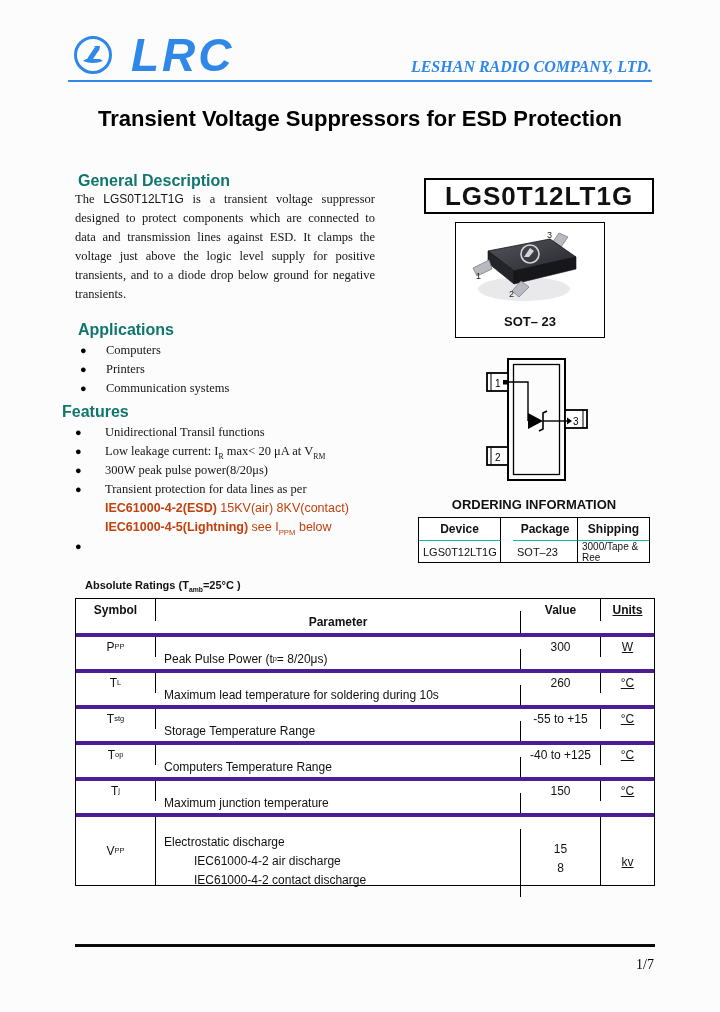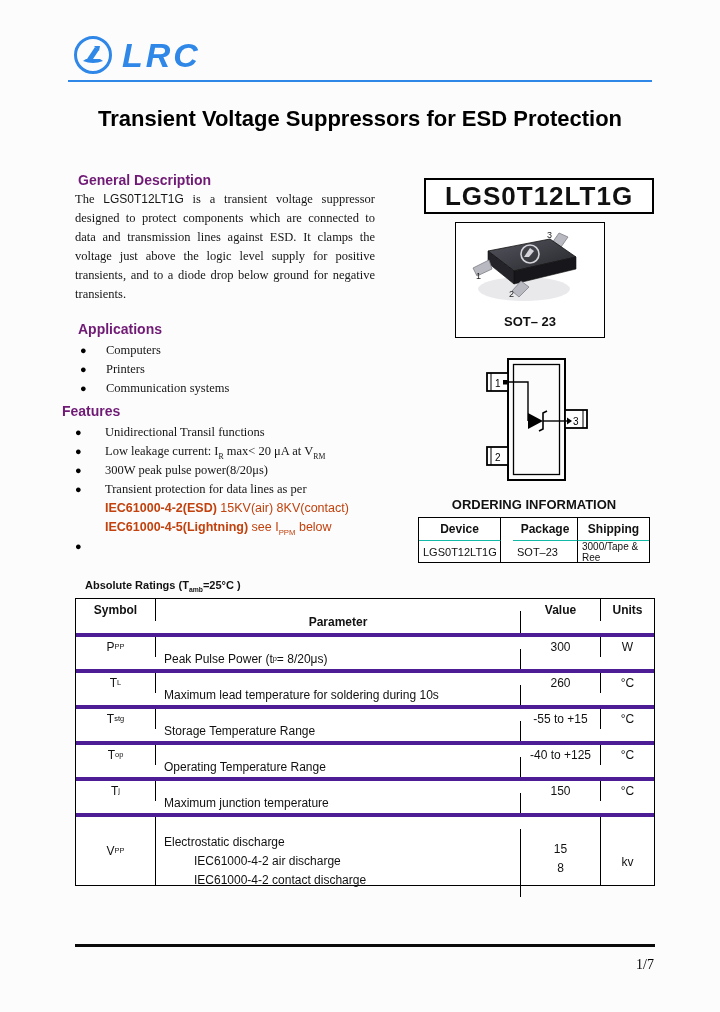--- a/index.html
+++ b/index.html
@@ -6,28 +6,28 @@
   .page{
     position:relative;width:720px;height:1012px;margin:0 auto;
     background:#fcfcfd;overflow:hidden;
     font-family:"Liberation Sans",sans-serif;color:#111;
   }
   
   .logo-wrap{position:absolute;left:74px;top:36px;display:flex;align-items:center;}
   .logo-circle{width:38px;height:38px;border:3px solid #2f87e8;border-radius:50%;
     box-sizing:border-box;display:flex;align-items:center;justify-content:center;}
   .logo-text{font-family:"Liberation Sans",sans-serif;font-style:italic;font-weight:900;
-    font-size:34px;color:#2f87e8;letter-spacing:3px;margin-left:10px;line-height:34px;}
+    font-size:46px;color:#2f87e8;letter-spacing:3px;margin-left:19px;line-height:34px;}
   .company{position:absolute;right:68px;top:58px;font-family:"Liberation Serif",serif;
     font-style:italic;font-weight:bold;font-size:16px;color:#2f87e8;}
   .header-rule{position:absolute;left:68px;top:80px;width:584px;height:2px;background:#2f87e8;}
   .page-title{position:absolute;left:0;top:106px;width:720px;text-align:center;
     font-size:22px;font-weight:bold;color:#000;}
   
-  .sec-head{position:absolute;font-size:14px;font-weight:bold;color:#701a75;}
+  .sec-head{position:absolute;font-size:16px;font-weight:bold;color:#0f766e;}
   .gd-body{position:absolute;left:75px;top:190px;width:300px;
     font-family:"Liberation Serif",serif;font-size:12.5px;line-height:19px;
     text-align:justify;color:#151515;}
   .gd-body .pn{font-family:"Liberation Sans",sans-serif;font-size:12px;}
   .app-list{position:absolute;left:80px;top:341px;width:280px;}
   .b-line{position:relative;padding-left:26px;line-height:19px;
     font-family:"Liberation Serif",serif;font-size:12.5px;color:#151515;}
   .b-line .dot{position:absolute;left:0;top:0;font-size:11px;color:#000;}
   .feat-list{position:absolute;left:75px;top:423px;width:290px;}
   .feat-list .b-line{padding-left:30px;}
@@ -57,21 +57,21 @@
   .ord-c1{width:82px;} .ord-c2{width:65px;margin-left:12px;} .ord-c3{flex:1;}
   .ord-tr.data .ord-c3{justify-content:center;font-size:10px;}
   
   .abs-head{position:absolute;left:85px;top:579px;font-size:11px;font-weight:bold;}
   .abs-table{position:absolute;left:75px;top:598px;width:580px;
     border:1.5px solid #000;box-sizing:border-box;background:#fff;}
   .tr{display:flex;border-bottom:4px solid #4c1d95;}
   .tr:last-child{border-bottom:none;}
   .td{box-sizing:border-box;border-right:1px solid #000;font-size:12px;
     display:flex;align-items:center;justify-content:center;height:20px;}
-  .td:last-child{border-right:none;}
+  .td:last-child{border-right:none;text-decoration:underline;}
   .tr.hdr .td{height:22px;font-weight:bold;}
   .c-sym{width:80px;} .c-par{width:365px;justify-content:flex-start;padding-left:8px;margin-top:12px;}
   .c-val{width:80px;} .c-uni{flex:1;}
   .tr.esd{height:68px;}
   .tr.esd .td{height:68px;align-items:flex-start;}
   .tr.esd .c-sym{align-items:center;}
   .esd-lines{padding-top:4px;}
   .esd-lines div{line-height:19px;}
   .esd-lines div.ind{padding-left:30px;}
   .esd-vals{padding-top:23px;display:flex;flex-direction:column;align-items:center;width:100%;}
@@ -91,20 +91,21 @@
   <div class="logo-wrap">
     <div class="logo-circle">
       <svg width="26" height="22" viewBox="0 0 26 22">
         <path d="M3 17 Q13 21 23 17 L20 15 L6 15 Z" fill="#2f87e8"></path>
         <path d="M7 15 L15 3 L19 6 L13 15 Z" fill="#2f87e8"></path>
         <path d="M14 2 L20 2 L19 7 Z" fill="#2f87e8"></path>
       </svg>
     </div>
     <span class="logo-text">LRC</span>
   </div>
+  <div class="company">LESHAN RADIO COMPANY, LTD.</div>
   <div class="header-rule"></div>
 
   <div class="page-title">Transient Voltage Suppressors for ESD Protection</div>
 
   <div class="sec-head" style="left:78px;top:172px;">General Description</div>
   <div class="gd-body">The <span class="pn">LGS0T12LT1G</span> is a transient voltage suppressor designed to protect components which are connected to data and transmission lines against ESD. It clamps the voltage just above the logic level supply for positive transients, and to a diode drop below ground for negative transients.</div>
 
   <div class="sec-head" style="left:78px;top:321px;">Applications</div>
   <div class="app-list">
     <div class="b-line"><span class="dot">●</span><span>Computers</span></div>
@@ -212,21 +213,21 @@
       <div class="td c-uni">°C</div>
     </div>
     <div class="tr">
       <div class="td c-sym">T<sub>stg</sub></div>
       <div class="td c-par">Storage Temperature Range</div>
       <div class="td c-val">-55 to +15</div>
       <div class="td c-uni">°C</div>
     </div>
     <div class="tr">
       <div class="td c-sym">T<sub>op</sub></div>
-      <div class="td c-par">Operating Temperature Range</div>
+      <div class="td c-par">Computers Temperature Range</div>
       <div class="td c-val">-40 to +125</div>
       <div class="td c-uni">°C</div>
     </div>
     <div class="tr">
       <div class="td c-sym">T<sub>j</sub></div>
       <div class="td c-par">Maximum junction temperature</div>
       <div class="td c-val">150</div>
       <div class="td c-uni">°C</div>
     </div>
     <div class="tr esd">

